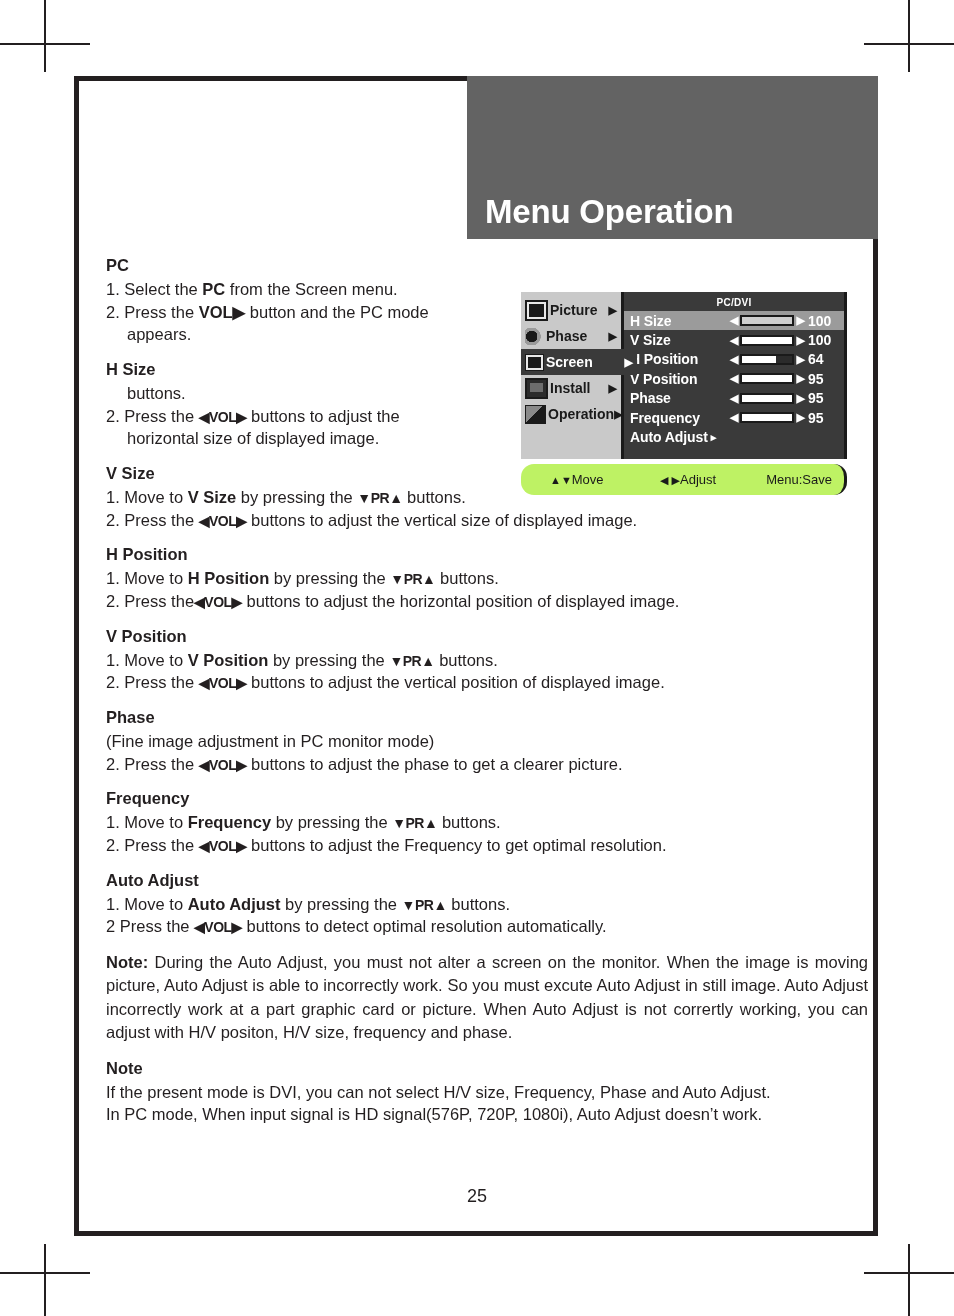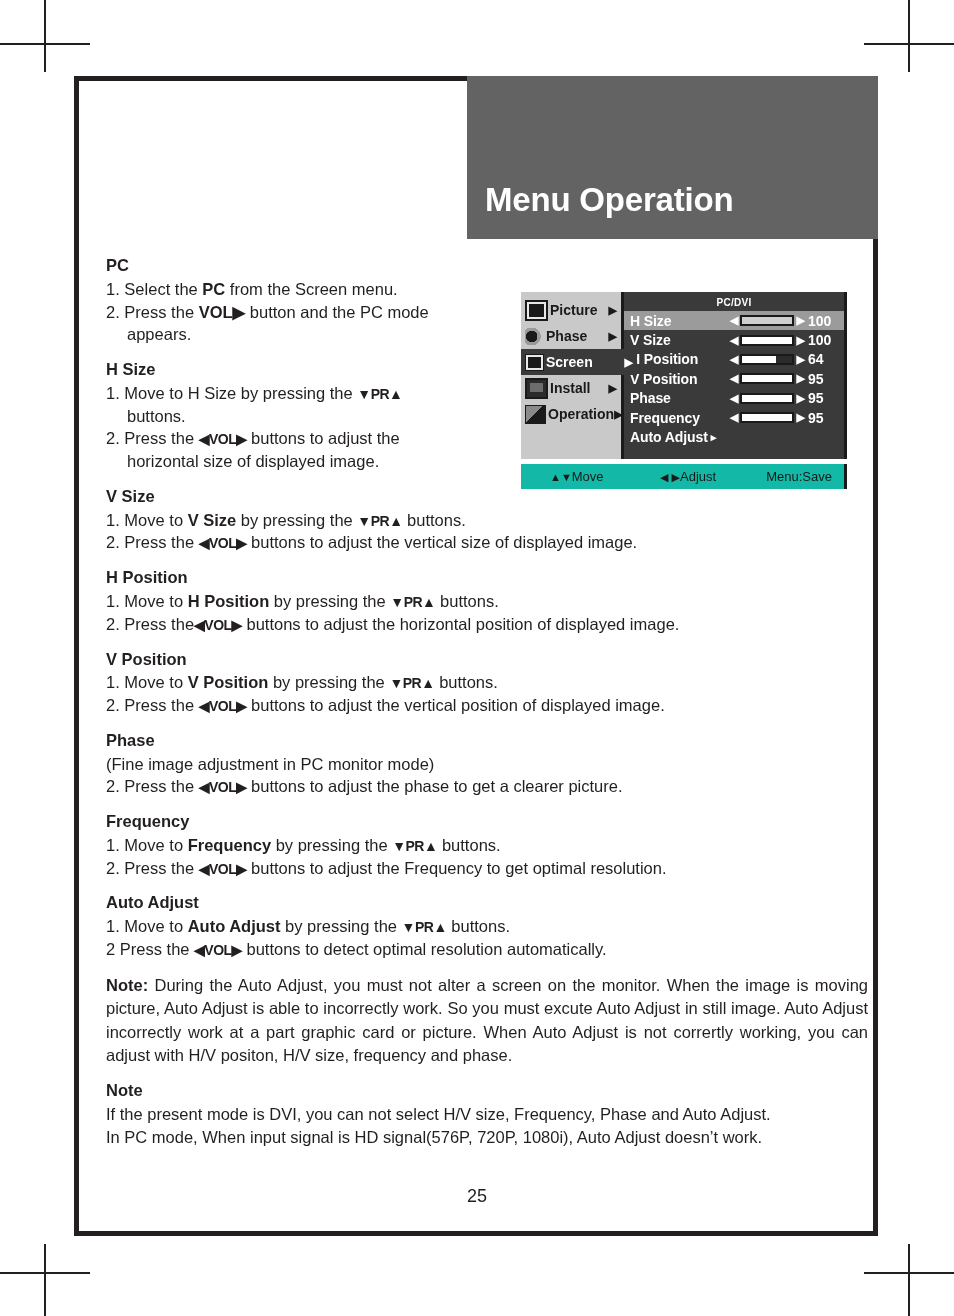--- a/index.html
+++ b/index.html
@@ -48,21 +48,21 @@
     left: 467px;
     top: 76px;
     width: 411px;
     height: 163px;
     background: #636363;
     box-sizing: border-box;
   }
   .header-title {
     position: absolute;
     left: 18px;
-    bottom: 20px;
+    bottom: 8px;
     color: #ffffff;
     font-size: 33px;
     font-weight: bold;
     letter-spacing: -0.2px;
     white-space: nowrap;
   }
 
   
   .content {
     position: absolute;
@@ -224,30 +224,31 @@
     position: relative;
     overflow: hidden;
   }
   .bar.grey { background: #cfcfcf; }
   .bar .rest { position: absolute; top: 0; bottom: 0; right: 0; background: #2b2b2b; }
   .osd-row .r-value { width: 32px; text-align: left; font-size: 14px; }
   .osd-row.no-bar .r-label { width: auto; }
   .osd-row.no-bar { padding-left: 6px; }
 
   .osd-bottom {
-    height: 25px;
+    height: 31px;
     margin-top: 5px;
-    background: #14b8a6;
+    background: #bef264;
     border-right: 3px solid #1a1a1a;
     box-sizing: border-box;
     display: flex;
     align-items: center;
     font-size: 13px;
     color: #1a1a1a;
     position: relative;
+    border-radius: 13px;
   }
   .osd-bottom .seg { position: absolute; white-space: nowrap; }
   .seg-move { left: 29px; }
   .seg-adjust { left: 139px; }
   .seg-save { right: 12px; }
   .seg .gly { font-size: 11px; }
 
   
   .page-number {
     position: absolute;
@@ -280,21 +281,20 @@
 
   <div class="sec-block narrow">
     <h3 class="sec">PC</h3>
     <p class="line"><span>1.</span> <span>Select the </span><span class="b">PC</span><span> from the Screen menu.</span></p>
     <p class="line"><span>2.</span> <span>Press the </span><span class="b">VOL▶</span><span> button and the PC mode</span></p>
     <p class="cont">appears.</p>
   </div>
 
   <div class="sec-block narrow">
     <h3 class="sec">H Size</h3>
-    <p class="line"><span>1.</span> <span>Move to H Size by pressing the </span><span class="b arw">▼PR▲</span></p>
     <p class="cont">buttons.</p>
     <p class="line"><span>2.</span> <span>Press the  </span><span class="b arw">◀VOL▶</span><span> buttons to adjust the</span></p>
     <p class="cont">horizontal size of displayed image.</p>
   </div>
 
   <div class="sec-block">
     <h3 class="sec">V Size</h3>
     <p class="line"><span>1.</span> <span>Move to </span><span class="b">V Size</span><span> by pressing the </span><span class="b arw">▼PR▲</span><span> buttons.</span></p>
     <p class="line"><span>2.</span> <span>Press the </span><span class="b arw">◀VOL▶</span><span> buttons to adjust the vertical size of displayed image.</span></p>
   </div>

